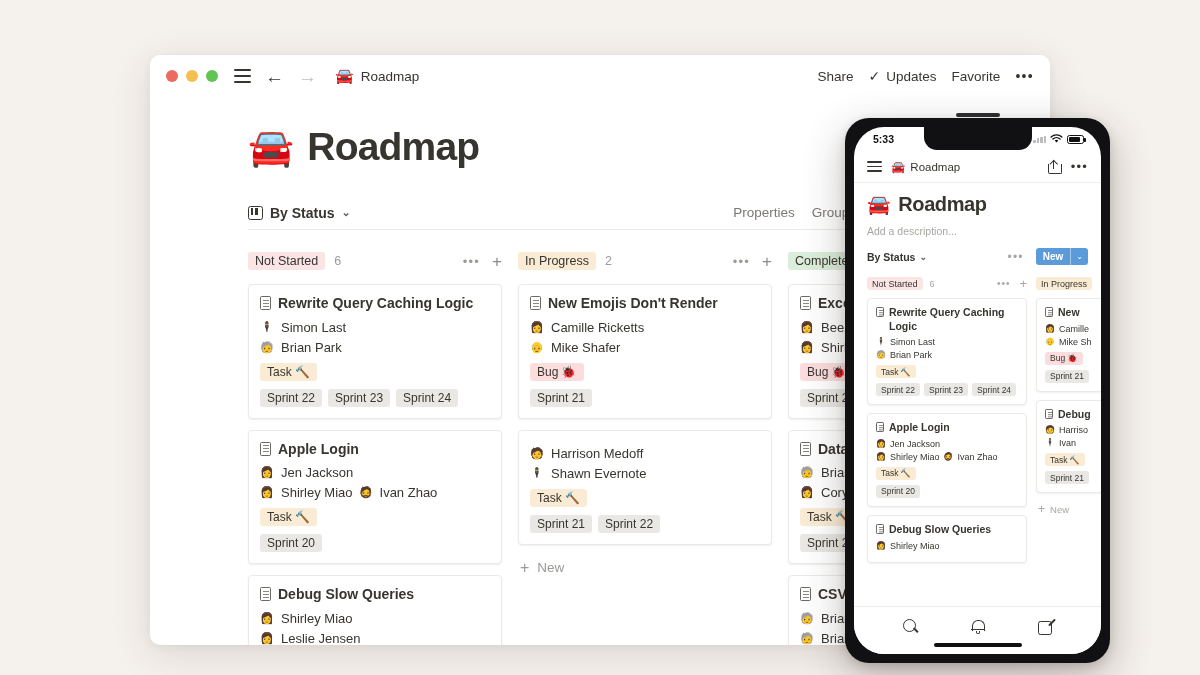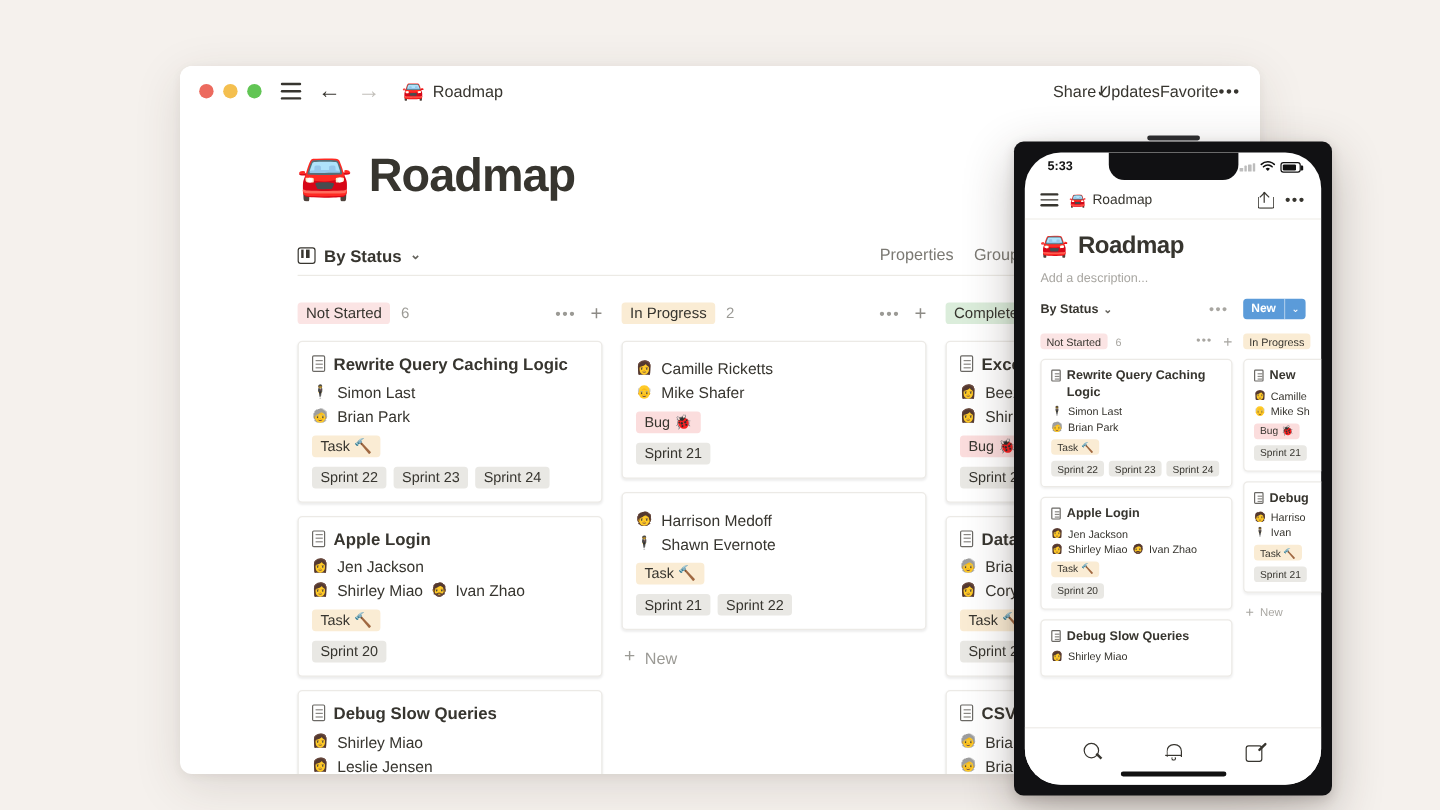--- a/index.html
+++ b/index.html
@@ -37,21 +37,21 @@
   .tb-icon { margin-left: 16px; color: #3b3b38; display: flex; align-items: center; }
   .hamburger { width: 17px; }
   .hamburger span { display: block; height: 1.7px; background: #37352f; margin: 4px 0; border-radius: 1px; }
   .arrow { font-size: 19px; line-height: 1; color: #37352f; margin-left: 14px; }
   .arrow.dim { color: #c3c0bb; }
   .crumb { display: flex; align-items: center; gap: 7px; margin-left: 18px; font-size: 13.5px; color: #37352f; }
   .crumb .emoji { font-size: 15px; }
 
   .tb-right {
     position: absolute; right: 16px; top: 0; height: 42px;
-    display: flex; align-items: center; 
+    display: flex; align-items: center; gap: 15px;
     font-size: 13.5px; color: #37352f;
   }
   .tb-right .check { font-size: 14px; margin-right: -9px; color: #37352f; }
   .tb-right .dots { letter-spacing: 1.3px; font-size: 14px; }
 
   .page-body { padding: 0 0 0 0; position: relative; }
   .page-inner { padding-left: 98px; }
 
   .page-title {
     display: flex; align-items: center; gap: 14px;
@@ -138,21 +138,21 @@
   .tag.gray { background: #e9e8e4; }
   .tag.task { background: #faecd4; }
   .tag.bug { background: #fbdddd; }
   .new-row { display: flex; align-items: center; gap: 8px; color: #9b9a95; font-size: 13.5px; padding: 4px 2px; }
   .new-row .plus { font-size: 16px; font-weight: 300; line-height: 1; }
 
   
   .phone {
     position: absolute; left: 845px; top: 118px;
     width: 265px; height: 545px;
-    background: #111113; border-radius: 8px;
+    background: #111113; border-radius: 24px;
     box-shadow: 0 14px 42px rgba(50,38,30,.30), 0 3px 10px rgba(50,38,30,.16);
     padding: 9px;
   }
   .phone-screen {
     width: 100%; height: 100%; background: #fff; border-radius: 30px;
     overflow: hidden; position: relative;
   }
   .notch {
     position: absolute; left: 50%; transform: translateX(-50%); top: 0;
     width: 108px; height: 23px; background: #111113;
@@ -423,20 +423,24 @@
           <div class="col">
             <div class="col-head">
               <span class="status-badge" style="background: rgb(250, 236, 212);">In Progress</span>
               <span class="col-count">2</span>
               <span class="col-tools">
                 <span class="d">•••</span>
                 <span class="p">+</span>
               </span>
             </div>
             <div class="card">
+              <div class="card-title">
+                <span class="doc-ico"></span>
+                <span>New Emojis Don't Render</span>
+              </div>
               <div class="person">
                 <span class="grp">
                   <span class="avatar">👩</span>
                   <span>Camille Ricketts</span>
                 </span>
               </div>
               <div class="person">
                 <span class="grp">
                   <span class="avatar">👴</span>
                   <span>Mike Shafer</span>

